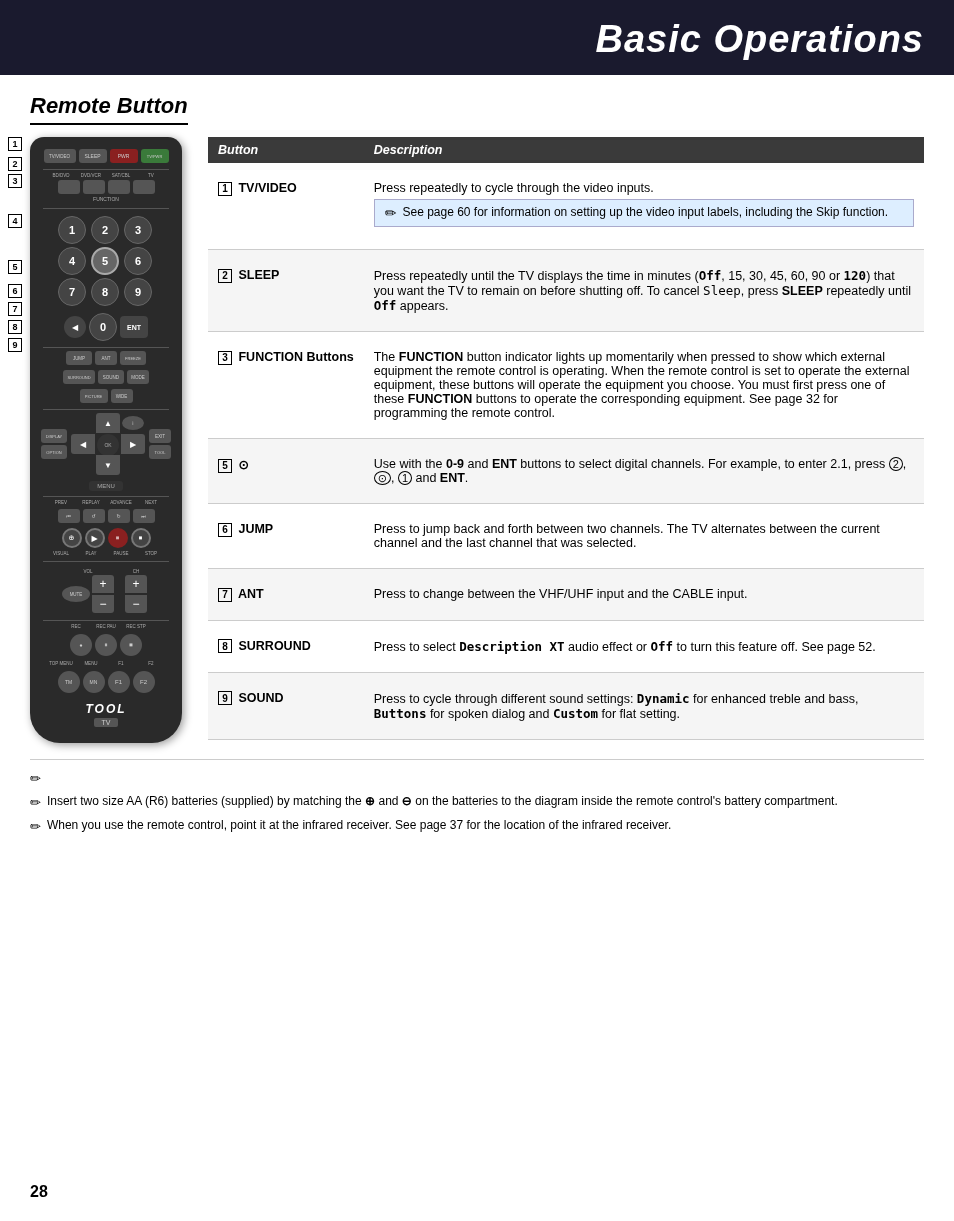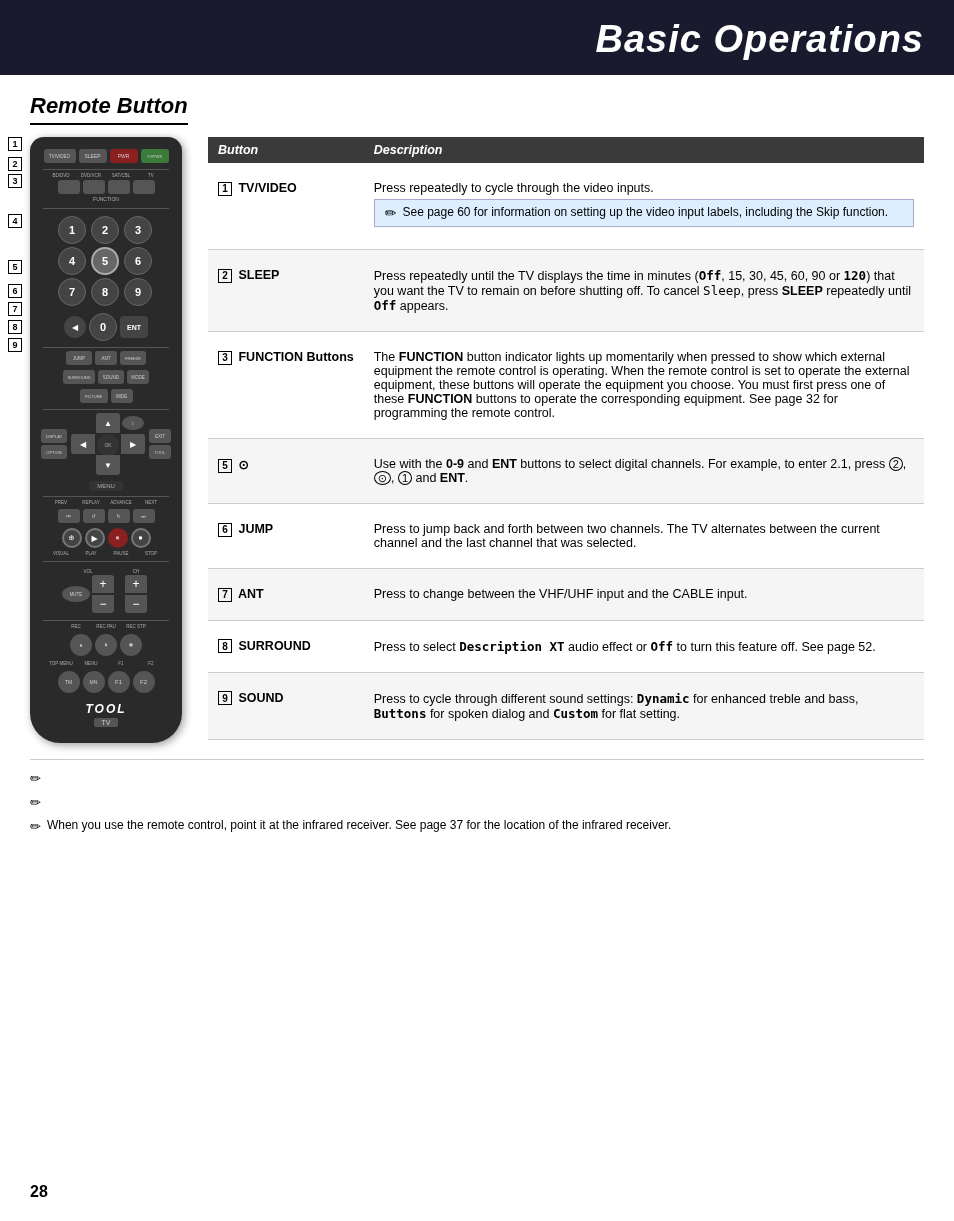--- a/index.html
+++ b/index.html
@@ -673,20 +673,21 @@
   </div>
 
   
   <div class="footer-notes">
     <div id="footer-notes-container">
         <div class="footer-note-item">
           <span class="note-pencil">✏</span>
         </div>
         <div class="footer-note-item">
           <span class="note-pencil">✏</span>
+          <span>Insert two size AA (R6) batteries (supplied) by matching the <strong>⊕</strong> and <strong>⊖</strong> on the batteries to the diagram inside the remote control's battery compartment.</span>
         </div>
         <div class="footer-note-item">
           <span class="note-pencil">✏</span>
           <span>When you use the remote control, point it at the infrared receiver. See page 37 for the location of the infrared receiver.</span>
         </div>
       </div>
   </div>
 
 </div>
 

